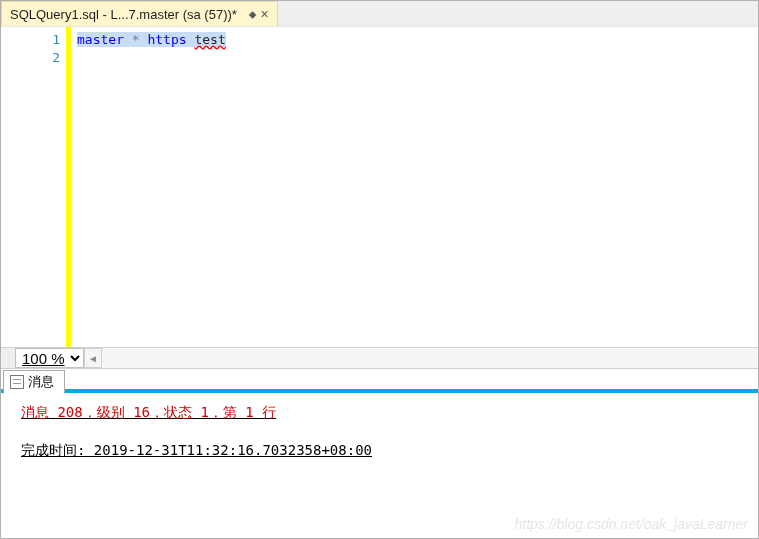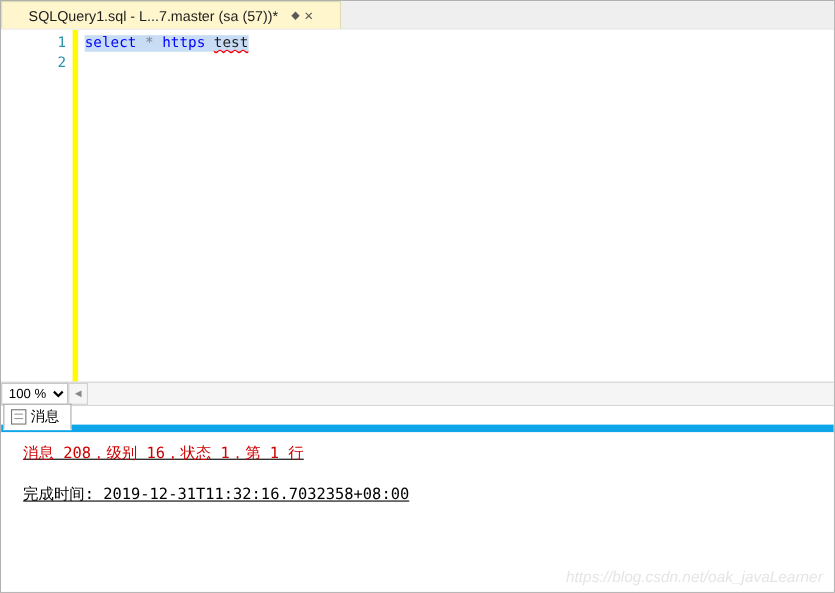--- a/index.html
+++ b/index.html
@@ -19,21 +19,21 @@
       background: #efefef;
       display: flex;
       align-items: center;
       height: 26px;
       border-bottom: 1px solid #e5e5e5;
     }
     .tab {
       background: #fff6ce;
       border: 1px solid #dcdcb0;
       border-bottom: none;
-      padding: 3px 24px;
+      padding: 3px 8px;
       display: flex;
       align-items: center;
       height: 25px;
       position: relative;
       justify-content: space-between;
     }
     .tab-title {
       color: #1e1e1e;
       font-size: 13px;
       margin-right: 8px;
@@ -84,48 +84,49 @@
       height: 22px;
       background: #efefef;
       display: flex;
       align-items: center;
       border-top: 1px solid #d0d0d0;
       border-bottom: 1px solid #d0d0d0;
     }
     .zoom-select {
       background: #fff;
       border: 1px solid #c0c0c0;
-      font-size: 12px;
+      font-size: 15px;
       height: 20px;
       padding: 0 2px;
-      margin-left: 0;
+      margin-left: 14px;
+      text-decoration: underline;
     }
     .zoom-scroll-left {
       width: 18px;
       height: 20px;
       background: #f5f5f5;
       color: #888;
       border: 1px solid #d0d0d0;
       display: flex;
       align-items: center;
       justify-content: center;
       font-size: 10px;
     }
     .zoom-track {
       flex: 1;
       height: 20px;
       background: #f5f5f5;
     }
     .results-tab-bar {
       height: 24px;
       display: flex;
-      align-items: center;
+      align-items: flex-start;
       background: #fff;
       padding-left: 2px;
-      border-bottom: 7px solid #0ea5e9;
+      border-bottom: 4px solid #0ea5e9;
     }
     .results-tab {
       display: flex;
       align-items: center;
       padding: 2px 10px 2px 6px;
       border: 1px solid #aaa;
       border-bottom: 1px solid #fff;
       background: #fff;
       position: relative;
       top: 1px;
@@ -178,21 +179,21 @@
     <span class="pin-icon">⬥</span>
     <span class="close-icon">×</span>
   </div>
 </div>
 
 <div class="editor-area">
   <div class="gutter">
     <div>1</div>
     <div>2</div>
   </div>
-  <div class="code-content"><span class="sel-bg"><span class="kw">select</span><span class="op"> * </span><span class="kw">https</span><span> </span><span class="ident">test</span></span></div>
+  <div class="code-content"><span class="sel-bg"><span class="kw">master</span><span class="op"> * </span><span class="kw">https</span><span> </span><span class="ident">test</span></span></div>
 </div>
 
 <div class="zoom-bar">
   <select class="zoom-select">
     <option>100 %</option>
   </select>
   <div class="zoom-scroll-left">◄</div>
   <div class="zoom-track"></div>
 </div>
 

